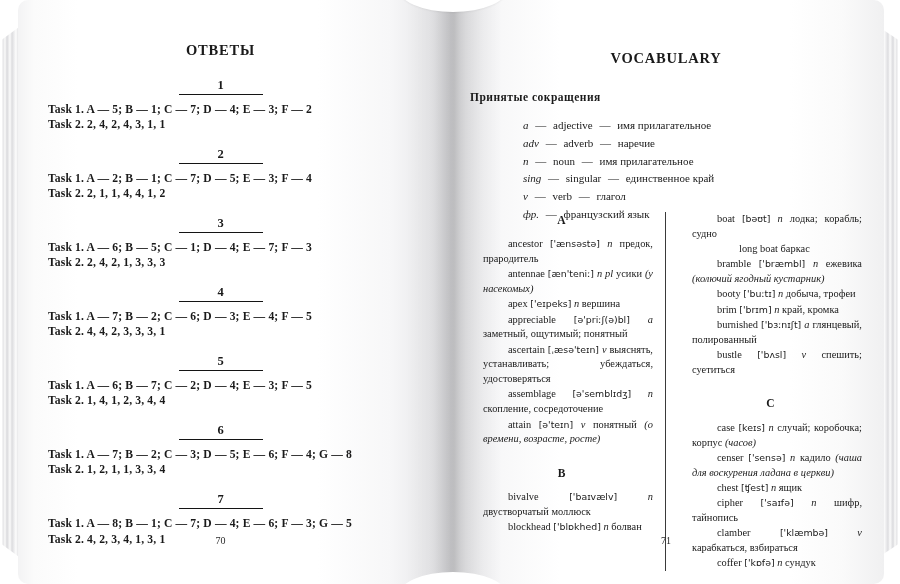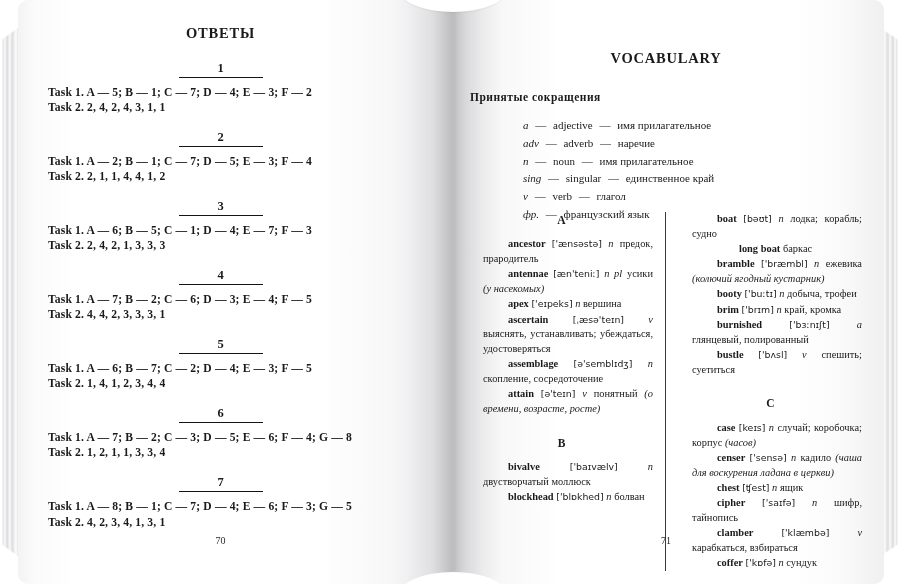--- a/index.html
+++ b/index.html
@@ -154,21 +154,21 @@
   }
 
   .page-title {
     text-align: center;
     font-weight: bold;
     font-size: 14.5px;
     letter-spacing: 0.8px;
     margin: 0;
     padding-top: 40px;
   }
-  #answers-title { padding-top: 25px; }
+  #answers-title { padding-top: 42px; }
   #vocabulary-title { padding-top: 50px; }
 
   
   #answers-list {
     margin-top: 16px;
   }
   .answer-block {
     margin-bottom: 11.5px;
   }
   .answer-number-wrap {
@@ -250,21 +250,21 @@
   .vocab-entry {
     margin-bottom: 0.5px;
     padding-left: 13px;
     text-indent: -13px;
     text-align: justify;
   }
   .vocab-entry.sub {
     padding-left: 22px;
     text-indent: 0;
   }
-  .headword { font-weight: bold; padding-left: 38px; }
+  .headword { font-weight: normal; padding-left: 38px; }
   .phon { font-family: "DejaVu Sans", sans-serif; font-size: 9.4px; }
   .pos { font-style: italic; }
   .gloss-it { font-style: italic; }
 </style>
 </head>
 <body>
 
 <div id="book-stage">
 
   <div class="edge-stack left"></div>
@@ -348,20 +348,21 @@
         <div class="abbrev-row"><span class="abbrev-sym">v</span><span class="abbrev-dash"> — </span><span>verb</span><span class="abbrev-dash"> — </span><span>глагол</span></div>
         <div class="abbrev-row"><span class="abbrev-sym">фр.</span><span class="abbrev-dash"> — </span><span>французский язык</span></div>
       </div>
 
     <div id="vocab-columns">
       <div class="vocab-col col-left" id="vocab-col-left">
           <div class="section-letter">A</div>
           <div class="vocab-entry"><span class="headword">ancestor</span> <span class="phon">['ænsəstə]</span> <span class="pos">n</span> <span>предок, прародитель</span></div>
           <div class="vocab-entry"><span class="headword">antennae</span> <span class="phon">[æn'teniː]</span> <span class="pos">n pl</span> <span>усики </span><span class="gloss-it">(у насекомых)</span></div>
           <div class="vocab-entry"><span class="headword">apex</span> <span class="phon">['eɪpeks]</span> <span class="pos">n</span> <span>вершина</span></div>
+          <div class="vocab-entry"><span class="headword">appreciable</span> <span class="phon">[ə'priːʃ(ə)bl]</span> <span class="pos">a</span> <span>заметный, ощутимый; понятный</span></div>
           <div class="vocab-entry"><span class="headword">ascertain</span> <span class="phon">[ˌæsə'teɪn]</span> <span class="pos">v</span> <span>выяснять, устанавливать;  убеждаться, удостоверяться</span></div>
           <div class="vocab-entry"><span class="headword">assemblage</span> <span class="phon">[ə'semblɪdʒ]</span> <span class="pos">n</span> <span>скопление, сосредоточение</span></div>
           <div class="vocab-entry"><span class="headword">attain</span> <span class="phon">[ə'teɪn]</span> <span class="pos">v</span> <span>понятный </span><span class="gloss-it">(о времени, возрасте, росте)</span></div>
           <div class="section-letter spaced">B</div>
           <div class="vocab-entry"><span class="headword">bivalve</span> <span class="phon">['baɪvælv]</span> <span class="pos">n</span> <span>двустворчатый моллюск</span></div>
           <div class="vocab-entry"><span class="headword">blockhead</span> <span class="phon">['blɒkhed]</span> <span class="pos">n</span> <span>болван</span></div>
         </div>
       <div class="vocab-col col-right" id="vocab-col-right">
           <div class="vocab-entry"><span class="headword">boat</span> <span class="phon">[bəʊt]</span> <span class="pos">n</span> <span>лодка; корабль; судно</span></div>
           <div class="vocab-entry sub"><span class="headword">long boat</span> <span>баркас</span></div>

